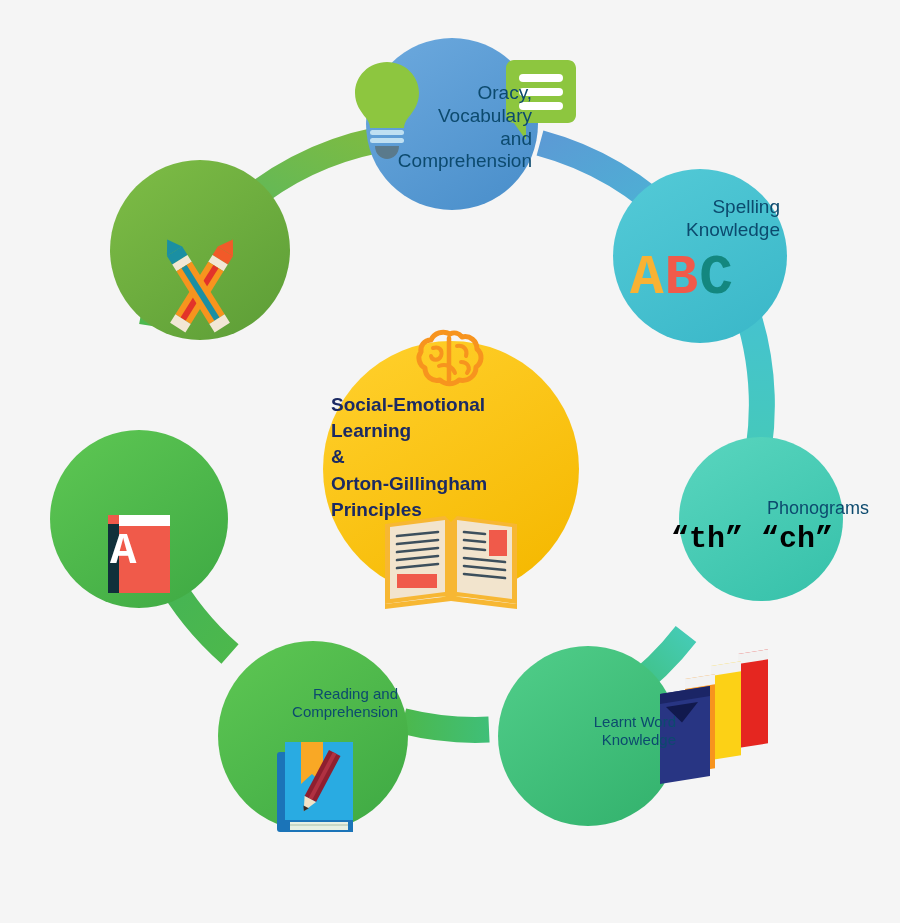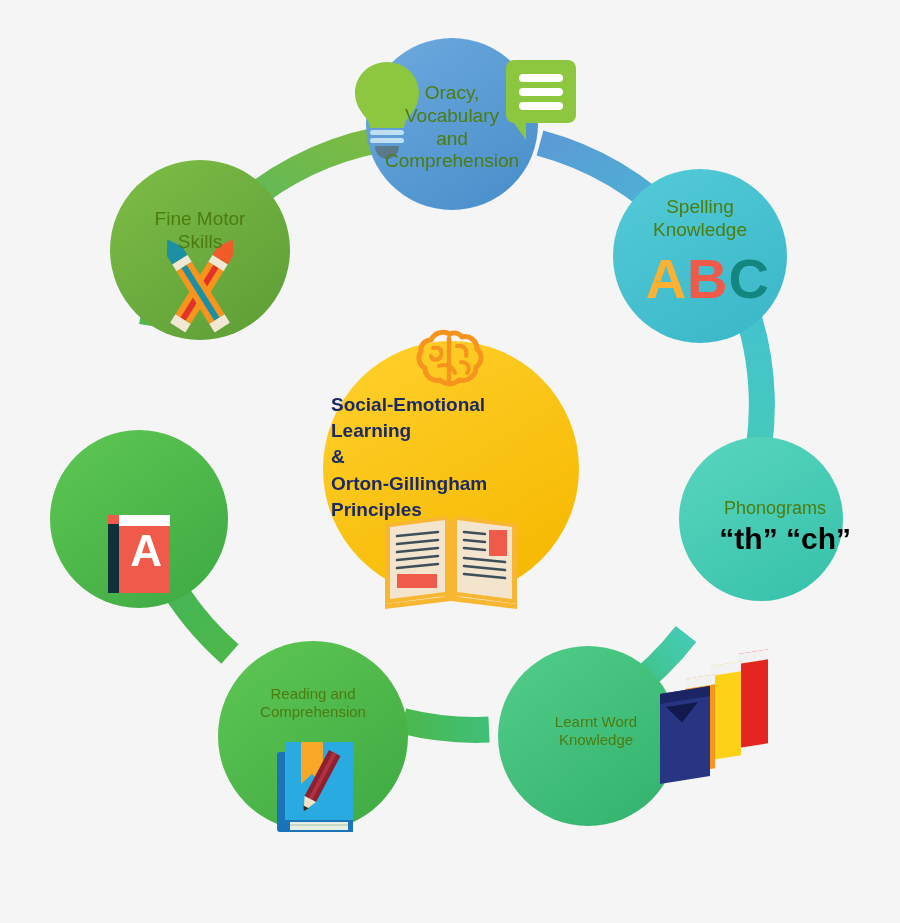--- a/index.html
+++ b/index.html
@@ -24,40 +24,40 @@
   }
   svg.canvas {
     position: absolute;
     left: 0; top: 0;
     width: 900px;
     height: 923px;
     display: block;
   }
   .node-label {
     position: absolute;
-    text-align: center;
-    color: #4d7c0f;
+    text-align: right;
+    color: #0c4a6e;
     font-family: "Liberation Sans", sans-serif;
     font-weight: 500;
     line-height: 1.2;
     pointer-events: none;
     white-space: pre-line;
   }
   .center-label {
     position: absolute;
     color: #1b2a63;
     font-family: "Liberation Sans", sans-serif;
     font-weight: 600;
     line-height: 1.38;
     white-space: pre-line;
   }
   .glyph-text {
     position: absolute;
-    text-align: right;
-    font-family: Liberation Sans, sans-serif;
+    text-align: left;
+    font-family: Liberation Mono, monospace;
     font-weight: 700;
   }
 </style>
 </head>
 <body style="background: rgb(245, 245, 245);">
 
 <div id="diagram-root">
 
   <svg class="canvas" viewBox="0 0 900 923" xmlns="http://www.w3.org/2000/svg">
     <defs>
@@ -274,22 +274,20 @@
   <div class="glyph-text" style="left:671px; top:522px; width:180px; font-size:30px; color:#000000;">“th”  “ch”</div>
 
   <div class="node-label" style="left:516px; top:713px; width:160px; font-size:15px;">Learnt Word
 Knowledge</div>
 
   <div class="node-label" style="left:228px; top:685px; width:170px; font-size:15px;">Reading and
 Comprehension</div>
 
   <div class="glyph-text" style="left:110px; top:526px; width:52px; font-size:44px; color:#ffffff;">A</div>
 
-  <div class="node-label" style="left:120px; top:208px; width:160px; font-size:19px;">Fine Motor
-Skills</div>
 
   <div class="center-label" style="left:331px; top:392px; width:240px; font-size:19px;">Social-Emotional
 Learning
 &amp;
 Orton-Gillingham
 Principles</div>
 
 </div>
 
 </body></html>

